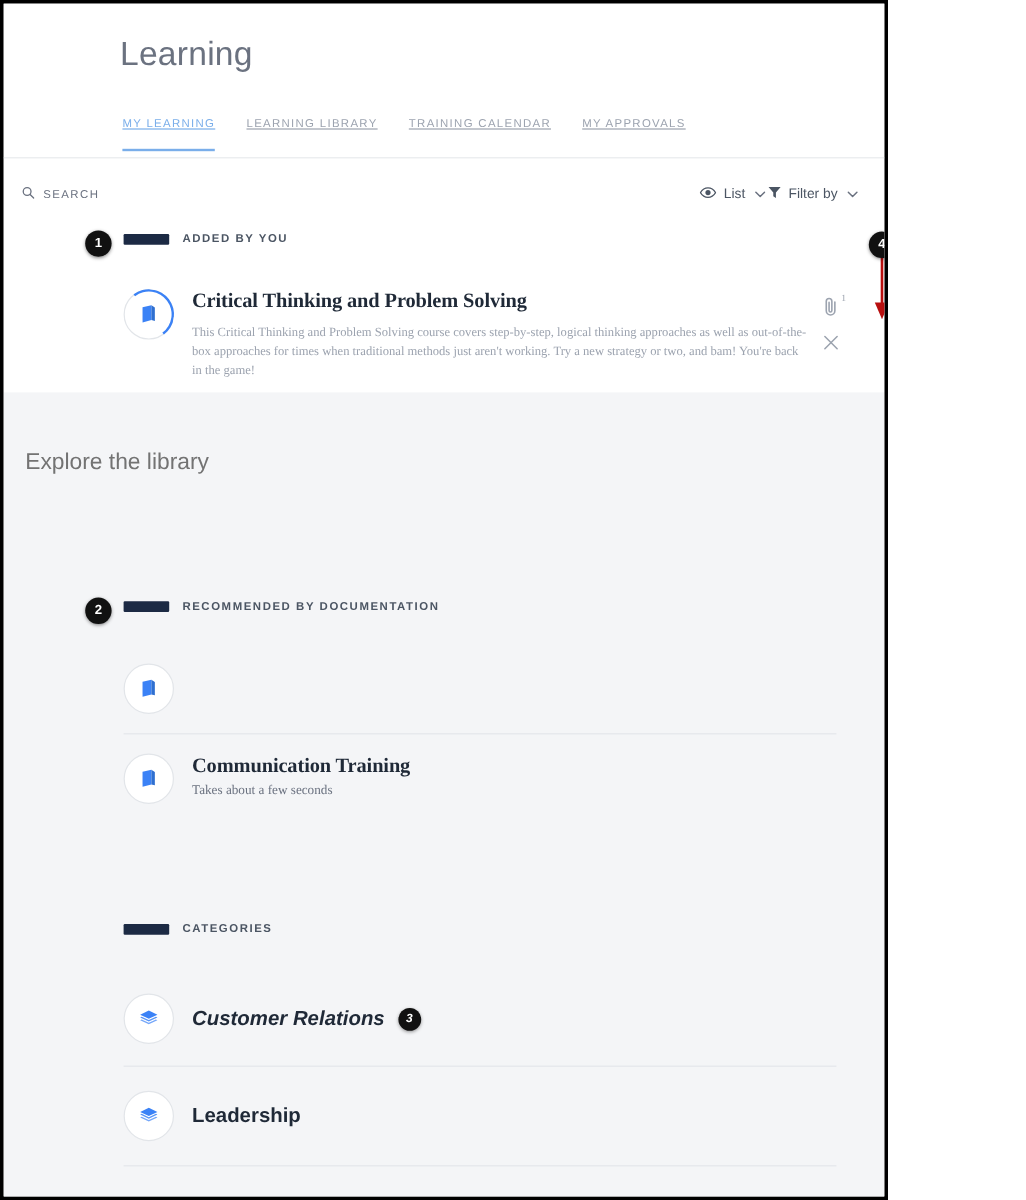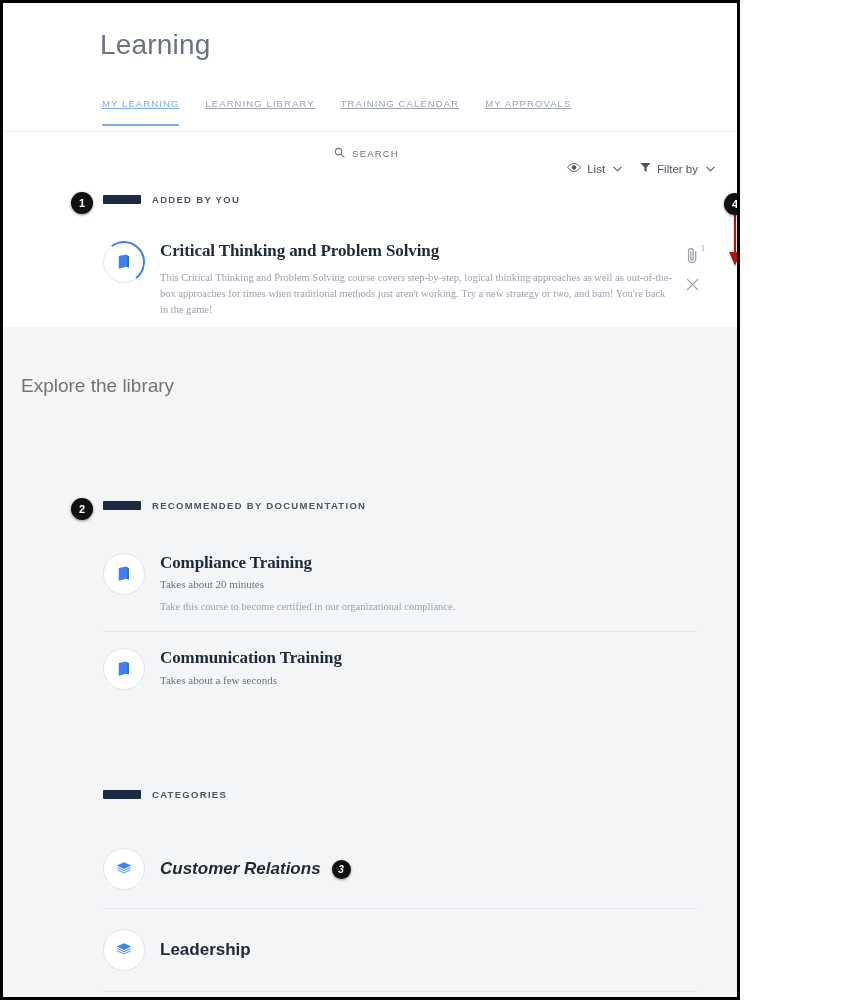--- a/index.html
+++ b/index.html
@@ -73,39 +73,38 @@
   }
 
   
   .toolbar {
     position: relative;
     margin-top: 18px;
     height: 36px;
     display: flex;
     align-items: center;
     padding: 0 22px 0 15px;
-    flex-direction: column;
   }
   .search-box {
     display: flex;
     align-items: center;
     gap: 7px;
     cursor: text;
   }
   .search-label {
     font-size: 9.5px;
     letter-spacing: 1.2px;
     color: #6b7280;
     text-transform: uppercase;
   }
   .toolbar-right {
     margin-left: auto;
     display: flex;
     align-items: center;
-    gap: 18px;
+    gap: 2px;
   }
   .tool-group {
     display: flex;
     align-items: center;
     gap: 6px;
     cursor: pointer;
     color: #4b5563;
     font-size: 11.5px;
   }
   .chev {
@@ -396,25 +395,20 @@
       <div class="marker" style="left:-32px; top:-2px;">2</div>
     </div>
 
     <div class="course-row" style="margin-top:28px;">
       <div class="icon-circle">
         <svg width="18" height="18" viewBox="0 0 20 20" fill="#3b82f6">
           <path d="M4.2 3.4 L12.4 1.6 L12.4 15.2 L4.2 17.4 Z"></path>
           <path d="M12.4 1.6 L15.6 3.6 L15.6 16.0 L12.4 15.2 Z" fill="#2f6fd0"></path>
         </svg>
       </div>
-      <div class="course-body">
-        <div class="course-title">Compliance Training</div>
-        <div class="course-meta">Takes about 20 minutes</div>
-        <div class="course-desc">Take this course to become certified in our organizational compliance.</div>
-      </div>
     </div>
 
     <div class="divider"></div>
 
     <div class="course-row" style="padding-top:16px; padding-bottom:22px;">
       <div class="icon-circle">
         <svg width="18" height="18" viewBox="0 0 20 20" fill="#3b82f6">
           <path d="M4.2 3.4 L12.4 1.6 L12.4 15.2 L4.2 17.4 Z"></path>
           <path d="M12.4 1.6 L15.6 3.6 L15.6 16.0 L12.4 15.2 Z" fill="#2f6fd0"></path>
         </svg>

